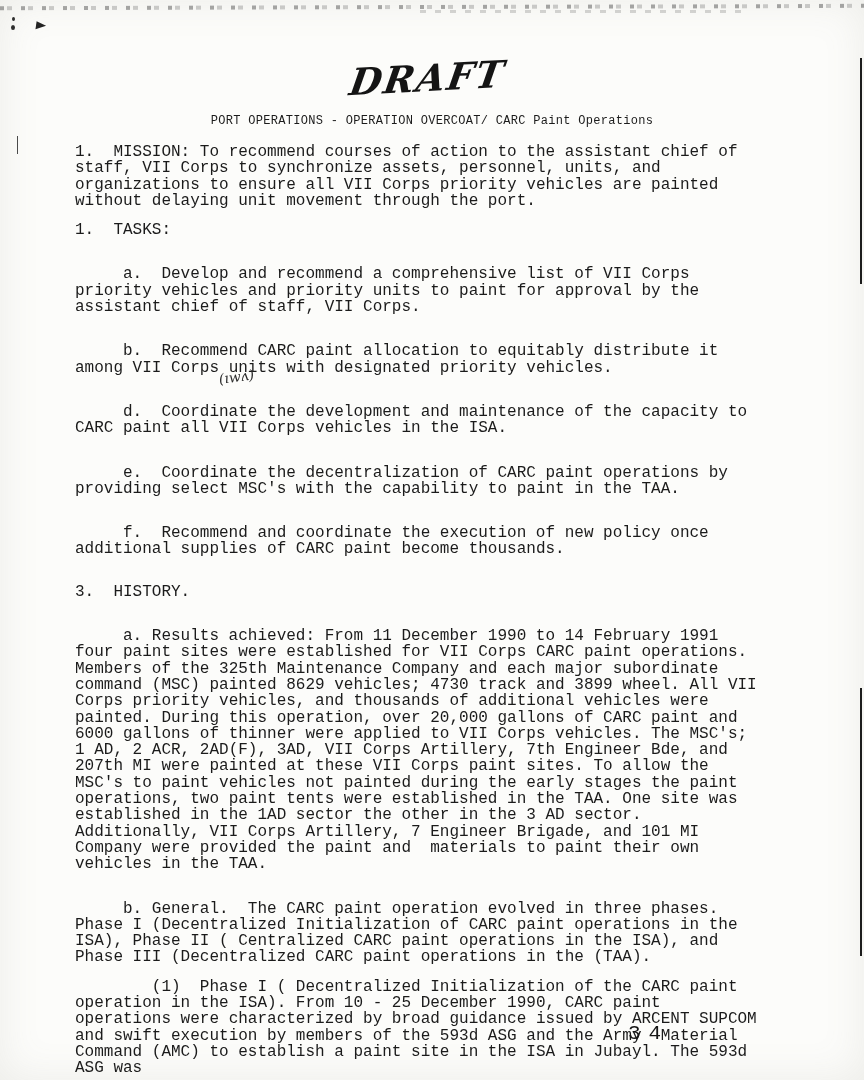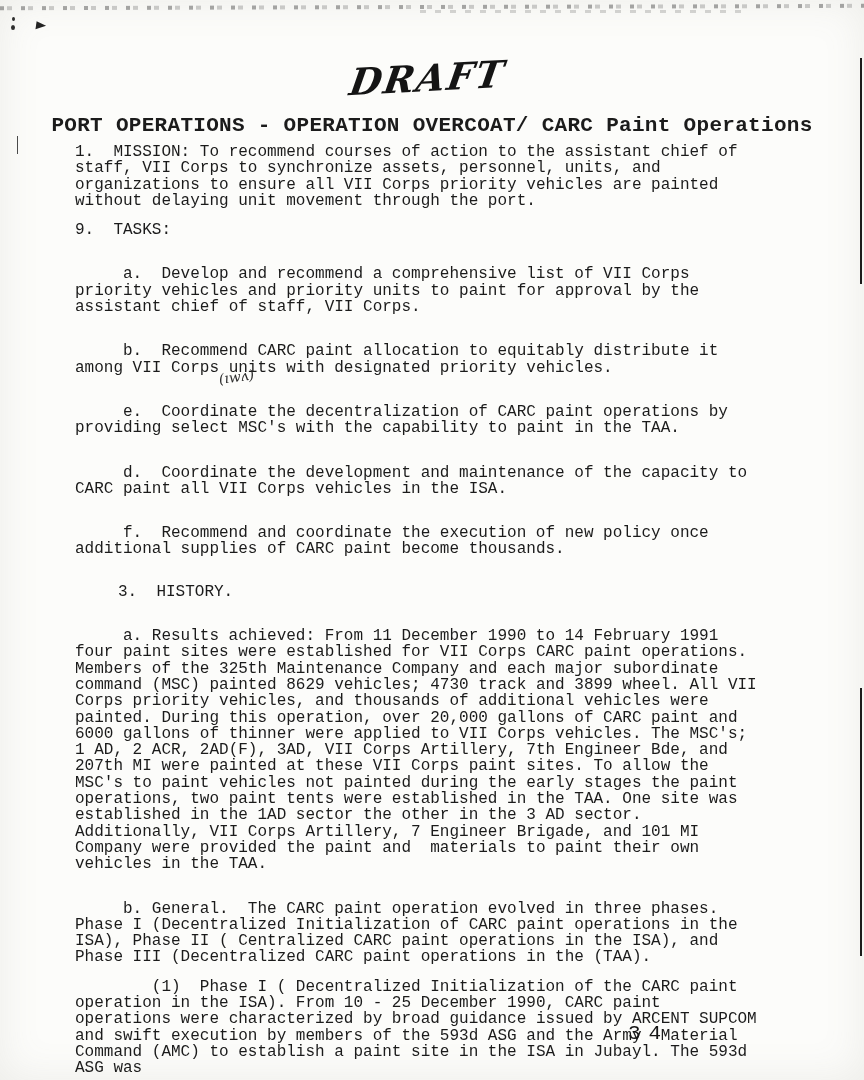--- a/index.html
+++ b/index.html
@@ -50,39 +50,39 @@
     font-family: "DejaVu Serif", serif;
     font-style: italic; font-weight: 700;
     font-size: 37px; letter-spacing: 2px;
     color: #141414;
     transform: rotate(-3deg) skewX(-12deg);
   }
 
   .title {
     position: absolute; top: 114px; left: 0; right: 0;
     text-align: center;
-    font-weight: bold;
-    font-size: 21px;
+    font-weight: normal;
+    font-size: 12px;
     letter-spacing: 0.3px;
   }
 
   .content {
     position: absolute; top: 144px; left: 75px;
     width: 71ch;
     font-size: 16px;
     line-height: 16.3px;
   }
   .para {
     margin: 0 0 13px 0;
     white-space: pre-wrap;
     word-break: break-word;
   }
   .ind1 { text-indent: 5ch; margin-top: 28px; }
   .ind2 { text-indent: 8ch; }
-  .gap-top { margin-top: 26px; margin-left: 43px; }
+  .gap-top { margin-top: 26px; }
   .rel { position: relative; }
 
   .hand-note {
     position: absolute; left: 96px; top: 29px;
     font-family: "DejaVu Serif", serif;
     font-style: italic;
     font-size: 14px;
     color: #2a2a2a;
     transform: rotate(-8deg);
     white-space: nowrap;
@@ -108,25 +108,25 @@
   <div class="right-line1"></div>
   <div class="right-line2"></div>
   <div class="left-tick"></div>
 
   <div class="draft">DRAFT</div>
 
   <div class="title">PORT OPERATIONS - OPERATION OVERCOAT/ CARC Paint Operations</div>
 
   <div class="content">
     <p class="para">1.  MISSION: To recommend courses of action to the assistant chief of staff, VII Corps to synchronize assets, personnel, units, and organizations to ensure all VII Corps priority vehicles are painted without delaying unit movement through the port.</p>
-    <p class="para">9.  TASKS:</p>
+    <p class="para">1.  TASKS:</p>
     <p class="para ind1">a.  Develop and recommend a comprehensive list of VII Corps priority vehicles and priority units to paint for approval by the assistant chief of staff, VII Corps.</p>
     <p class="para ind1 rel"><span>b.  Recommend CARC paint allocation to equitably distribute it among VII Corps units with designated priority vehicles.</span><span class="hand-note">(ıwʌ)</span></p>
+    <p class="para ind1">d.  Coordinate the development and maintenance of the capacity to CARC paint all VII Corps vehicles in the ISA.</p>
     <p class="para ind1">e.  Coordinate the decentralization of CARC paint operations by providing select MSC's with the capability to paint in the TAA.</p>
-    <p class="para ind1">d.  Coordinate the development and maintenance of the capacity to CARC paint all VII Corps vehicles in the ISA.</p>
     <p class="para ind1">f.  Recommend and coordinate the execution of new policy once additional supplies of CARC paint become thousands.</p>
     <p class="para gap-top">3.  HISTORY.</p>
     <p class="para ind1">a. Results achieved: From 11 December 1990 to 14 February 1991 four paint sites were established for VII Corps CARC paint operations. Members of the 325th Maintenance Company and each major subordinate command (MSC) painted 8629 vehicles; 4730 track and 3899 wheel. All VII Corps priority vehicles, and thousands of additional vehicles were painted. During this operation, over 20,000 gallons of CARC paint and 6000 gallons of thinner were applied to VII Corps vehicles. The MSC's; 1 AD, 2 ACR, 2AD(F), 3AD, VII Corps Artillery, 7th Engineer Bde, and 207th MI were painted at these VII Corps paint sites. To allow the MSC's to paint vehicles not painted during the early stages the paint operations, two paint tents were established in the TAA. One site was established in the 1AD sector the other in the 3 AD sector. Additionally, VII Corps Artillery, 7 Engineer Brigade, and 101 MI Company were provided the paint and  materials to paint their own vehicles in the TAA.</p>
     <p class="para ind1">b. General.  The CARC paint operation evolved in three phases. Phase I (Decentralized Initialization of CARC paint operations in the ISA), Phase II ( Centralized CARC paint operations in the ISA), and Phase III (Decentralized CARC paint operations in the (TAA).</p>
     <p class="para ind2">(1)  Phase I ( Decentralized Initialization of the CARC paint operation in the ISA). From 10 - 25 December 1990, CARC paint operations were characterized by broad guidance issued by ARCENT SUPCOM and swift execution by members of the 593d ASG and the Army  Material Command (AMC) to establish a paint site in the ISA in Jubayl. The 593d ASG was</p>
   </div>
 
   <div class="page-number">34</div>
 
 </div>

